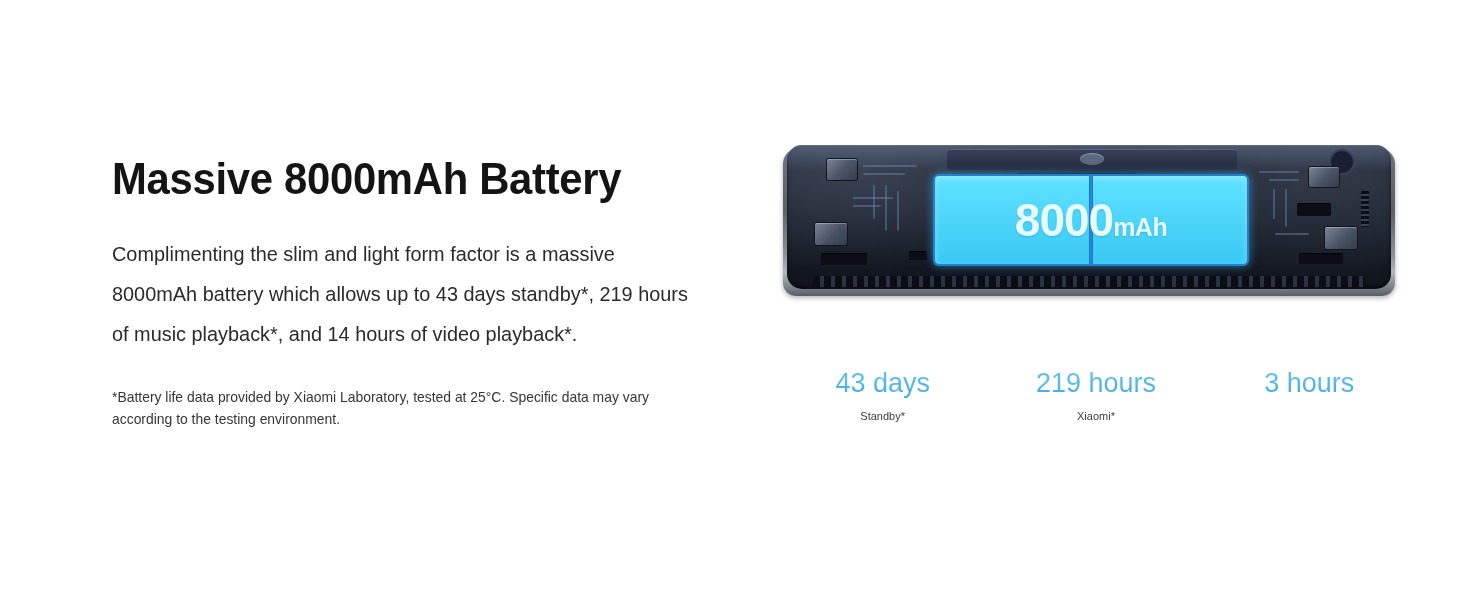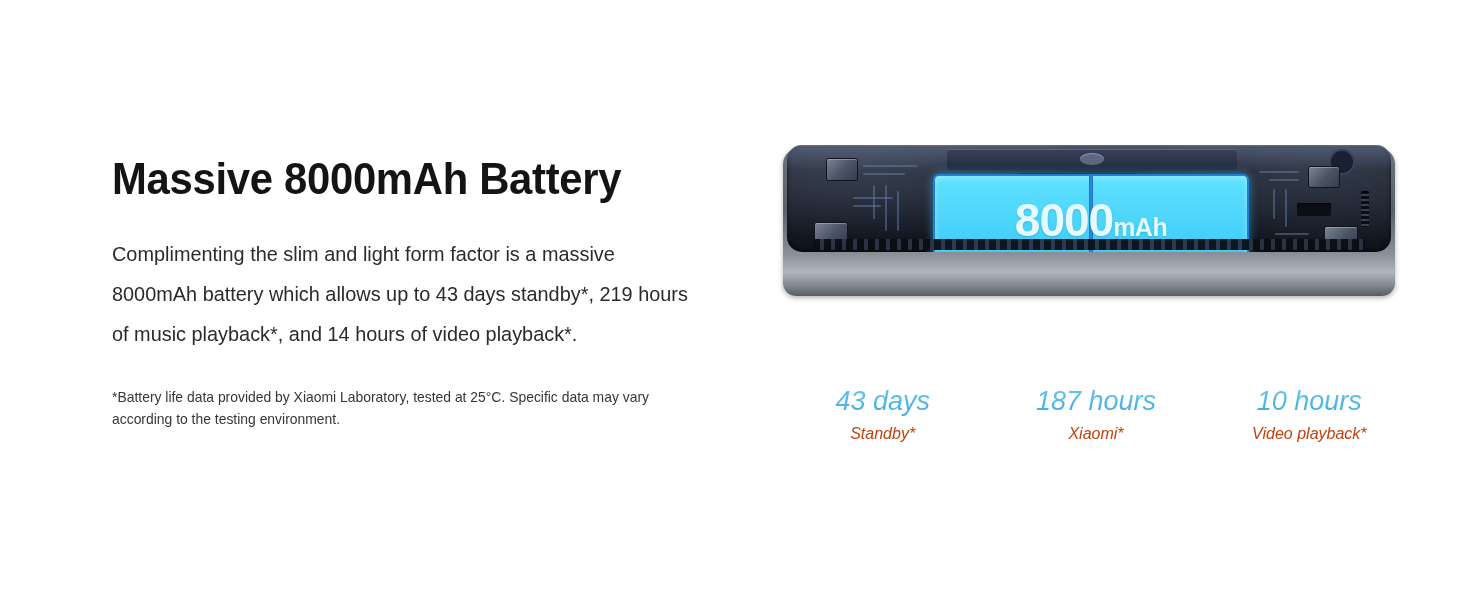--- a/index.html
+++ b/index.html
@@ -98,21 +98,21 @@
                 #7b8189 94%, #585e66 100%);
     box-shadow: 0 2px 5px rgba(0,0,0,0.30);
   }
 
   
   .device-body {
     position: absolute;
     left: 17px;
     top: 17px;
     width: 604px;
-    height: 107px;
+    height: 144px;
     border-radius: 15px;
     background:
       radial-gradient(ellipse 70% 120% at 12% 18%, #3a4150 0%, rgba(58,65,80,0) 58%),
       radial-gradient(ellipse 60% 120% at 88% 20%, #333a48 0%, rgba(51,58,72,0) 60%),
       linear-gradient(to bottom, #2a3040 0%, #1c2230 30%, #141923 72%, #10141c 100%);
     overflow: hidden;
     box-shadow: inset 0 1px 0 rgba(160,175,200,0.28),
                 inset 0 -2px 4px rgba(0,0,0,0.6);
   }
   
@@ -225,45 +225,44 @@
     font-weight: 700;
     color: #e6fbff;
     letter-spacing: -0.5px;
     text-shadow: 0 1px 2px rgba(20,120,175,0.35);
   }
 
   
   .stats {
     position: absolute;
     left: 776px;
-    top: 384px;
+    top: 366px;
     width: 640px;
     display: flex;
-    font-style: italic;
   }
   .stat {
     flex: 1 1 0;
     text-align: center;
   }
   .stat-value {
     font-size: 27px;
     line-height: 34px;
     font-weight: 400;
     color: #45b2e8;
     background: linear-gradient(to bottom, #6ac7f0 0%, #3aa9e4 100%);
     -webkit-background-clip: text;
     background-clip: text;
     -webkit-text-fill-color: transparent;
     white-space: nowrap;
   }
   .stat-label {
     padding-top: 7px;
-    font-size: 16px;
+    font-size: 11px;
     line-height: 18px;
-    color: #c2410c;
+    color: #404040;
     white-space: nowrap;
     text-align: center;
   }
 </style>
 </head>
 <body>
 
 <div class="copy">
   <h1 class="headline">Massive 8000mAh Battery</h1>
 
@@ -319,21 +318,20 @@
 </div>
 
 <div class="stats">
 
   <div class="stat">
     <div class="stat-value">43 days</div>
     <div class="stat-label">Standby*</div>
   </div>
 
   <div class="stat">
-    <div class="stat-value">187 hours</div>
+    <div class="stat-value">219 hours</div>
     <div class="stat-label">Xiaomi*</div>
   </div>
 
   <div class="stat">
-    <div class="stat-value">10 hours</div>
-    <div class="stat-label">Video playback*</div>
+    <div class="stat-value">3 hours</div>
   </div>
 </div>
 
 </body></html>

